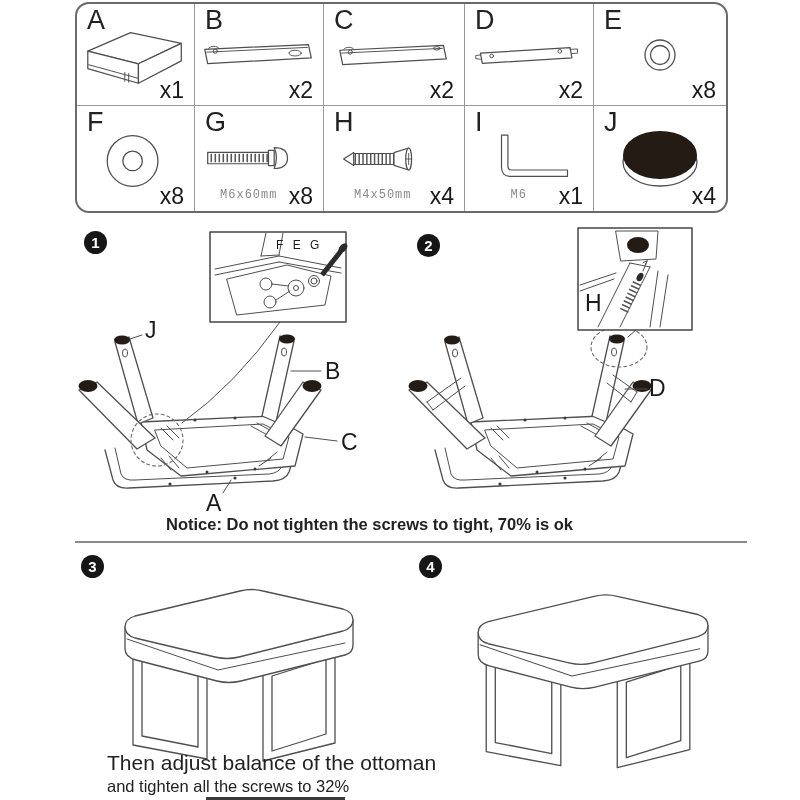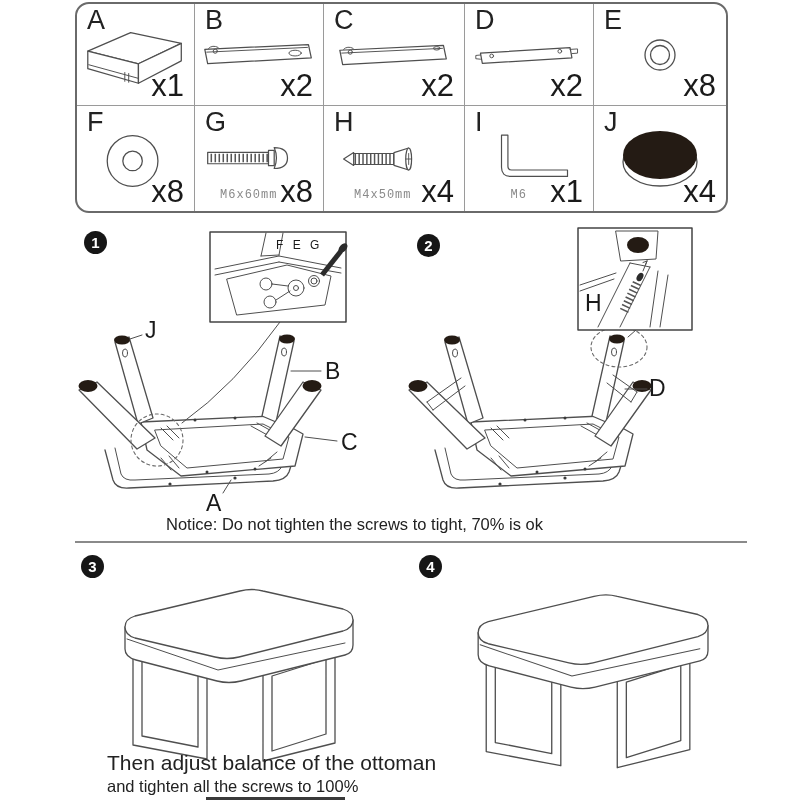--- a/index.html
+++ b/index.html
@@ -20,32 +20,32 @@
 
   
   .parts{position:absolute;left:75px;top:2px;width:649px;height:207px;
          display:grid;grid-template-columns:118px 129px 141px 129px 132px;
          grid-template-rows:102px 105px;border:2px solid #6a6a6a;border-radius:14px;}
   .cell{position:relative;border-right:1px solid #9a9a9a;border-bottom:1px solid #9a9a9a;
         display:flex;align-items:center;justify-content:center;}
   .cell:nth-child(5n){border-right:none;}
   .cell:nth-child(n+6){border-bottom:none;}
   .plabel{position:absolute;left:10px;top:1px;font-size:27px;color:#222;}
-  .pcount{position:absolute;right:10px;bottom:1px;font-size:31px;color:#1a1a1a;}
+  .pcount{position:absolute;right:10px;bottom:1px;font-size:23px;color:#1a1a1a;}
   .pspec{position:absolute;bottom:9px;left:42%;transform:translateX(-50%);
          font-family:"Liberation Mono",monospace;font-size:12px;color:#8a8a8a;
          letter-spacing:1px;white-space:nowrap;}
 
   
   .badge{position:absolute;width:23px;height:23px;border-radius:50%;background:#161616;
          color:#fff;font-size:15px;font-weight:bold;text-align:center;line-height:23px;}
   .stepsvg{position:absolute;}
   .dlabel{position:absolute;font-size:23px;color:#1a1a1a;}
   .inset-label{position:absolute;font-size:12px;letter-spacing:3px;color:#1a1a1a;}
-  .notice{position:absolute;left:166px;top:515px;font-size:16.5px;color:#222;}
+  .notice{position:absolute;left:166px;top:515px;font-size:16.5px;color:#222;font-weight:bold;}
   .divider{position:absolute;left:75px;top:541px;width:672px;height:2px;background:#8a8a8a;}
   .fline1{position:absolute;left:107px;top:751px;font-size:21px;color:#222;}
   .fline2{position:absolute;left:107px;top:777px;font-size:16.5px;color:#222;}
   .cutbar{position:absolute;left:206px;top:797px;width:139px;height:3px;background:#3a3a3a;}
 </style>
 </head>
 <body>
 
 <div class="page">
 
@@ -273,16 +273,16 @@
   <svg class="stepsvg" style="left:105px;top:575px;" width="250" height="190" viewBox="0 0 250 190">
     <use href="#gbench"></use>
   </svg>
 
   <div class="badge" style="left:419px;top:555px;">4</div>
   <svg class="stepsvg" style="left:458px;top:580px;" width="252" height="192" viewBox="0 0 250 190">
     <use href="#gbench"></use>
   </svg>
 
   <div class="fline1">Then adjust balance of the ottoman</div>
-  <div class="fline2">and tighten all the screws to 100%</div>
+  <div class="fline2">and tighten all the screws to 32%</div>
   <div class="cutbar"></div>
 
 </div>
 
 </body></html>

